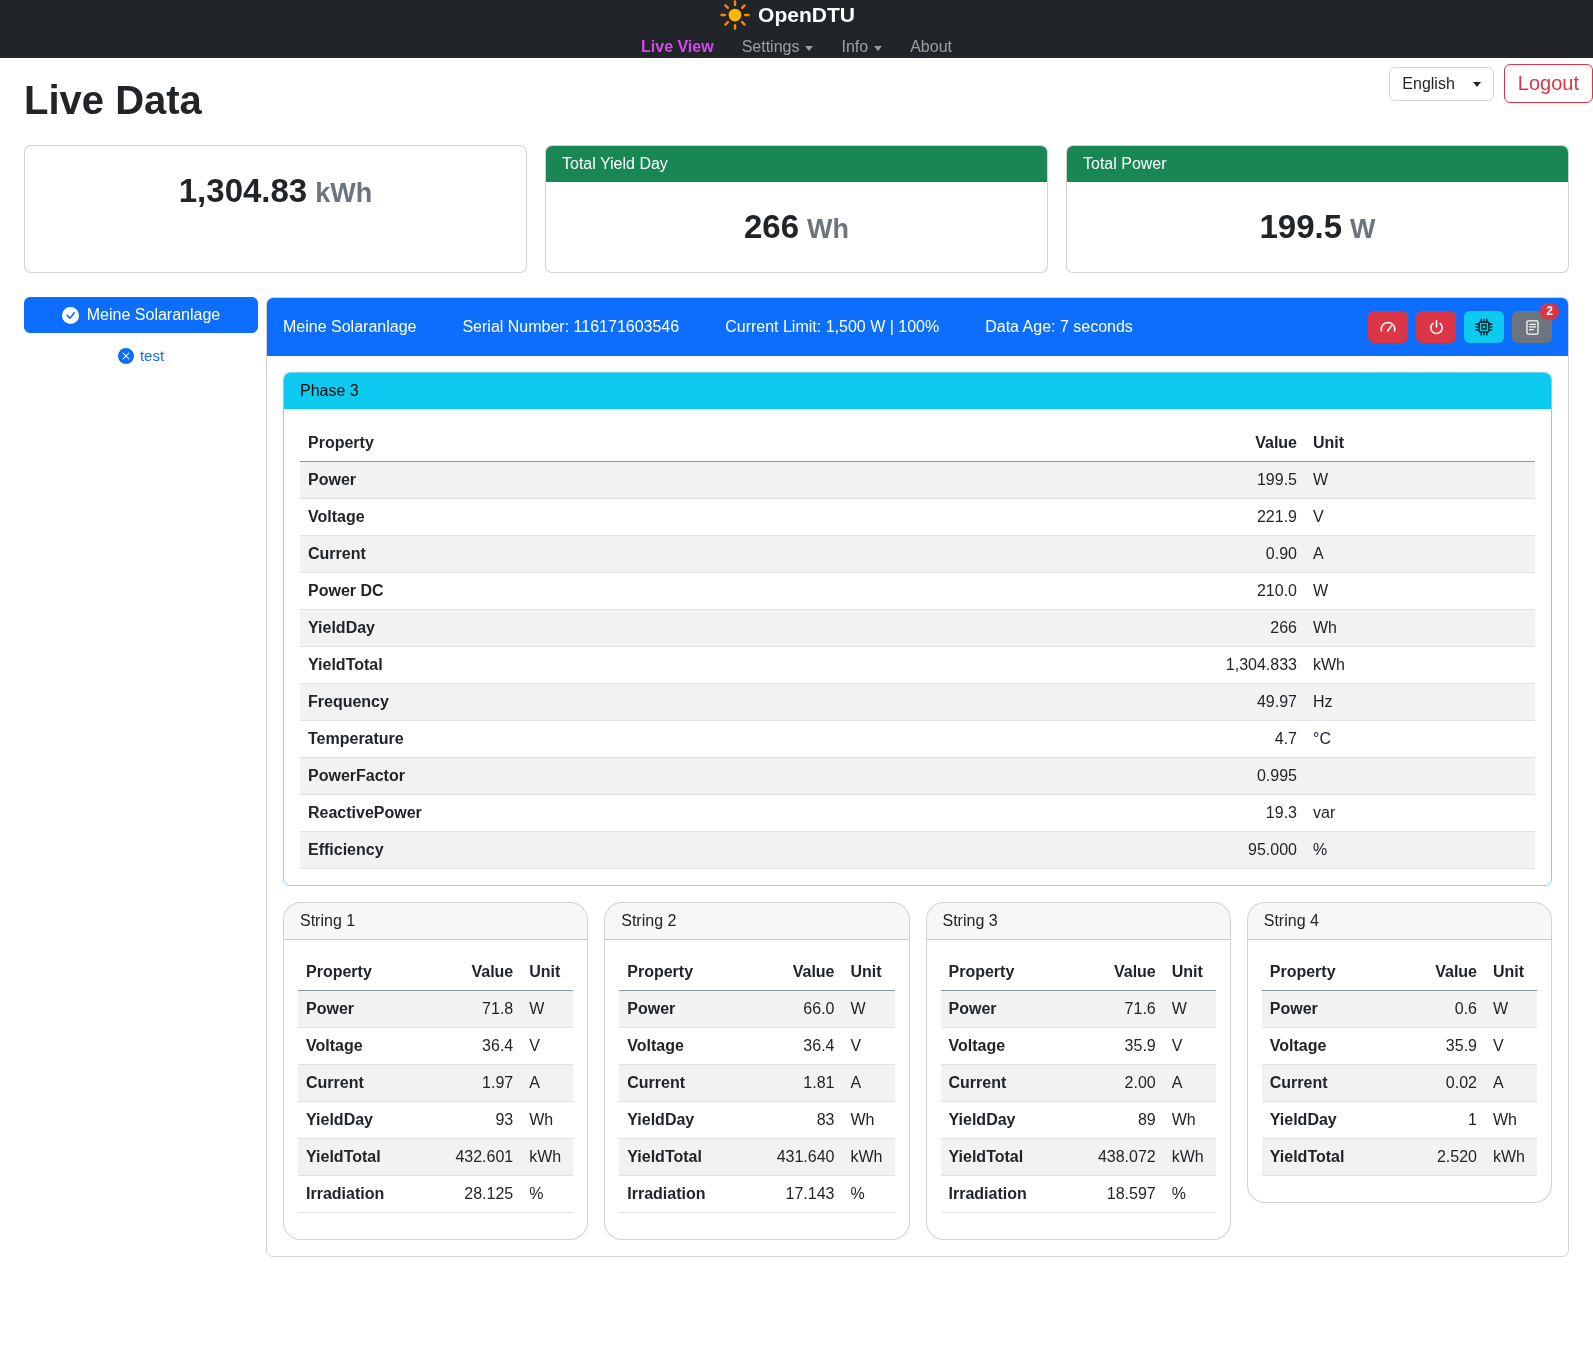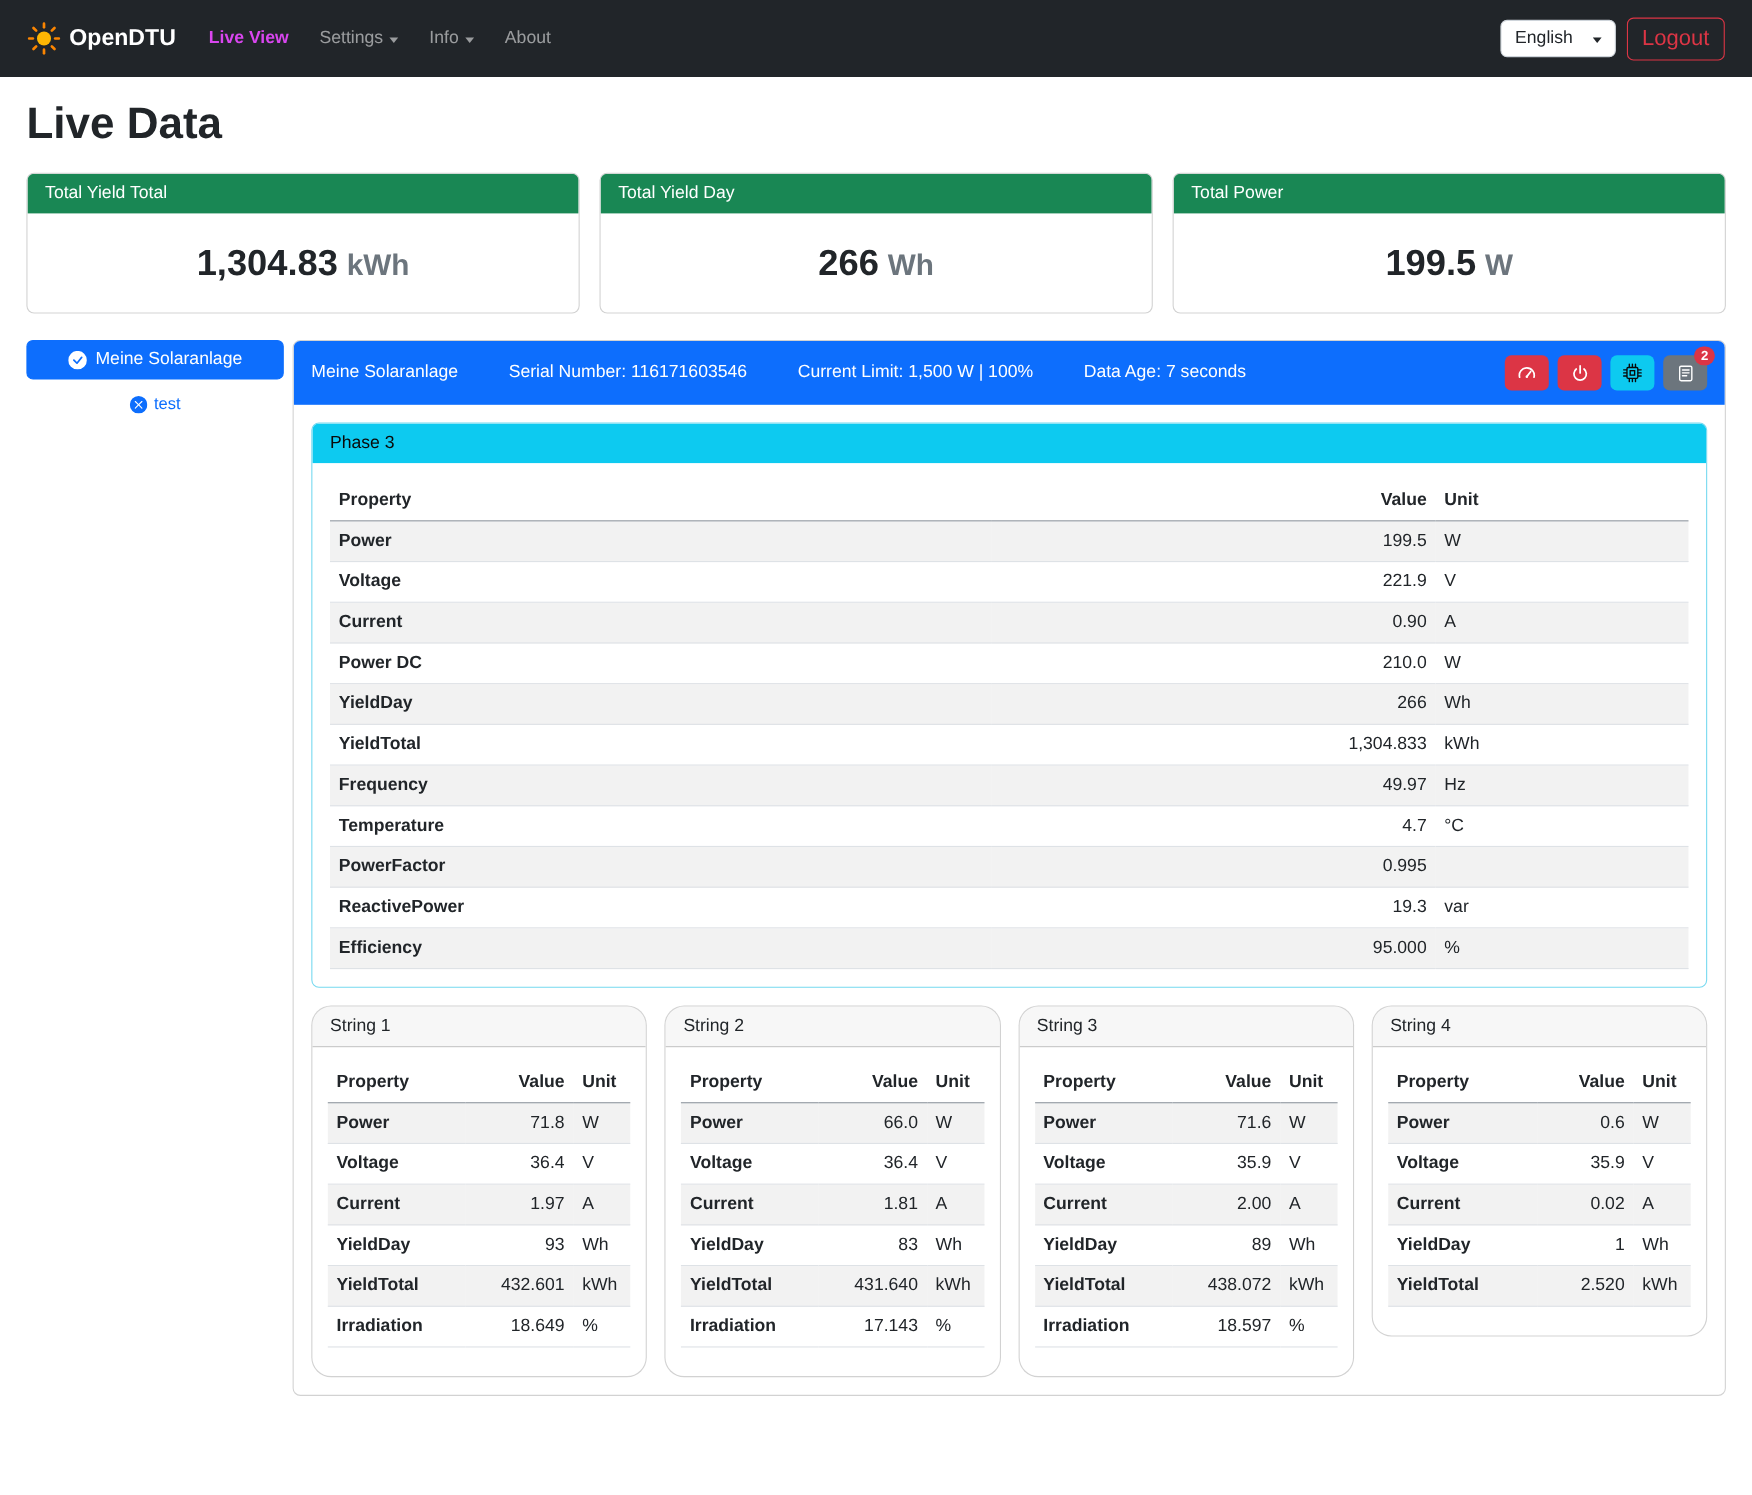--- a/index.html
+++ b/index.html
@@ -7,24 +7,25 @@
     margin: 0;
     background: #fff;
     font-family: "Liberation Sans", "DejaVu Sans", sans-serif;
     color: #212529;
     font-size: 16px;
   }
 
   
   .navbar {
     background: #212529;
-    height: 70px;
+    height: 58px;
     display: flex;
     align-items: center;
-    padding: 0 25px;
+    padding: 0 0;
+    flex-direction: column;
   }
   .brand {
     display: flex; align-items: center; gap: 8px;
     color: #fff; font-size: 21px; font-weight: 700;
     margin-right: 18px; cursor: pointer;
   }
   .nav-links { display: flex; align-items: center; gap: 4px; }
   .nav-link {
     color: rgba(255,255,255,.55);
     padding: 8px 12px; cursor: pointer;
@@ -208,21 +209,20 @@
     </div>
     <button class="logout-btn">Logout</button>
   </div>
 </nav>
 
 <div class="container">
   <h1 class="page-title">Live Data</h1>
 
   <div class="summary-row">
     <div class="summary-card">
-      <div class="summary-card-header">Total Yield Total</div>
       <div class="summary-card-body">
         <span class="summary-value">1,304.83</span><span class="summary-unit">kWh</span>
       </div>
     </div>
     <div class="summary-card">
       <div class="summary-card-header">Total Yield Day</div>
       <div class="summary-card-body">
         <span class="summary-value">266</span><span class="summary-unit">Wh</span>
       </div>
     </div>
@@ -420,21 +420,21 @@
                       <td class="col-value">93</td>
                       <td class="col-unit">Wh</td>
                     </tr>
                     <tr>
                       <th class="col-property">YieldTotal</th>
                       <td class="col-value">432.601</td>
                       <td class="col-unit">kWh</td>
                     </tr>
                     <tr>
                       <th class="col-property">Irradiation</th>
-                      <td class="col-value">18.649</td>
+                      <td class="col-value">28.125</td>
                       <td class="col-unit">%</td>
                     </tr>
                   </tbody>
               </table>
             </div>
           </section>
           <section class="string-card">
             <div class="string-header">String 2</div>
             <div class="string-body">
               <table class="data-table string-table">

